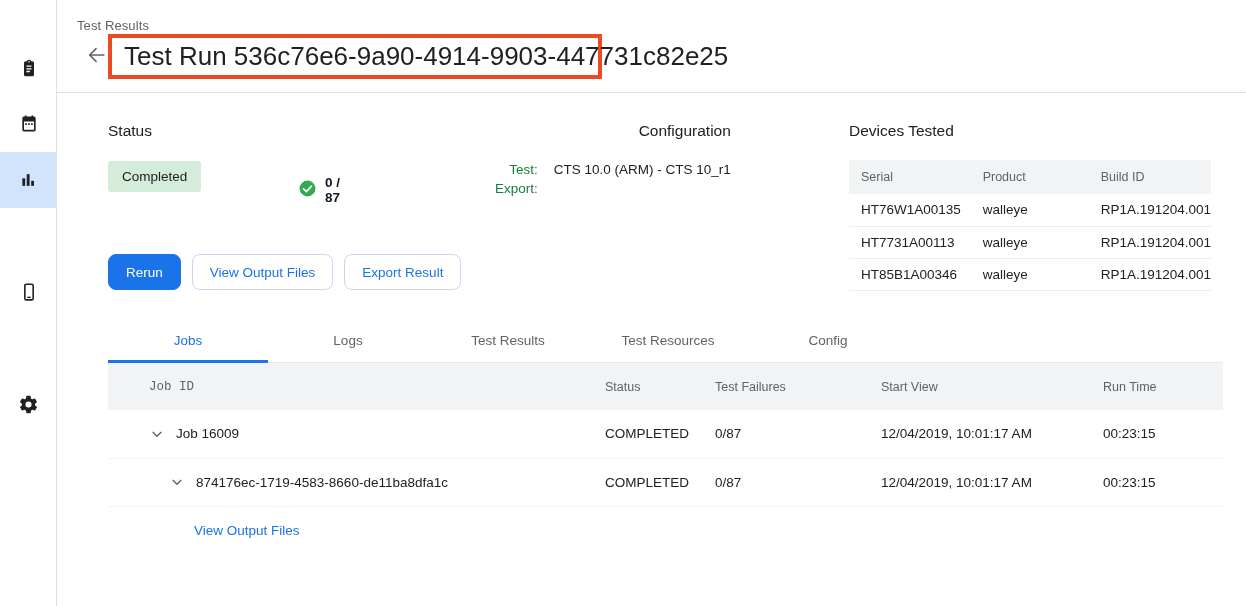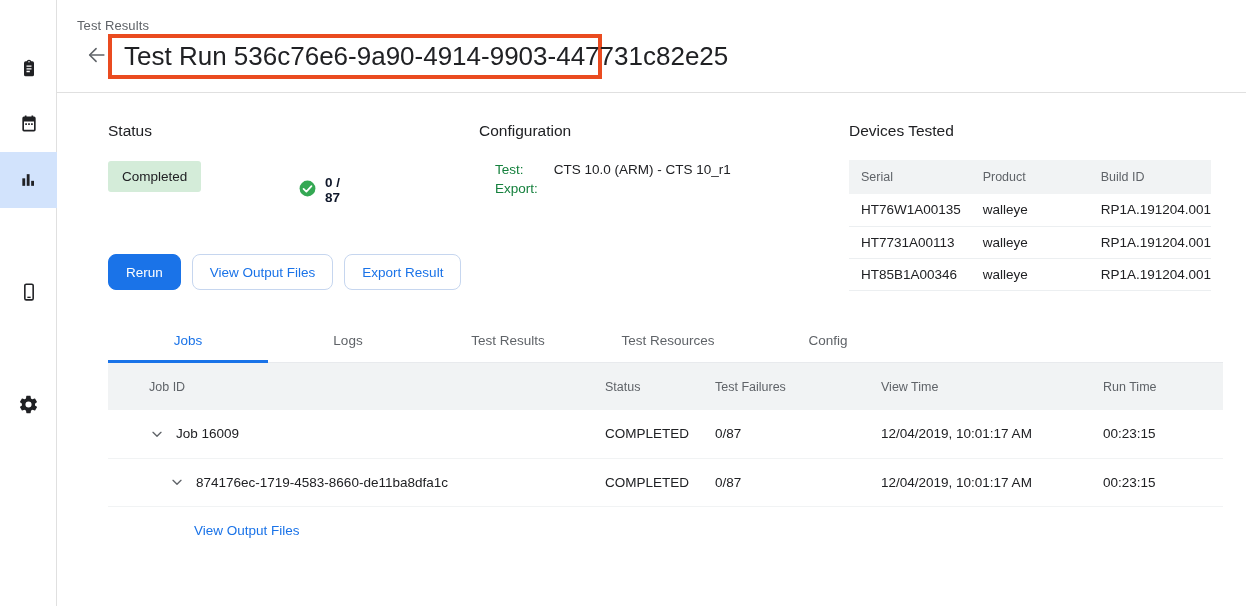--- a/index.html
+++ b/index.html
@@ -51,21 +51,21 @@
     padding-left: 12px;
   }
   .title-text { font-size: 26px; color: #202124; white-space: nowrap; }
 
   
   .summary { position: relative; height: 225px; }
   .col-title {
     font-size: 15.5px; color: #202124; font-weight: 400;
   }
   .status-col { position: absolute; left: 51px; top: 29px; }
-  .config-col { position: absolute; left: 422px; top: 29px; }
+  .config-col { position: absolute; left: 422px; top: 29px; text-align: right; }
   .devices-col { position: absolute; left: 792px; top: 29px; }
 
   .chip {
     margin-top: 21px;
     display: inline-block;
     background: #d4ecd9;
     color: #202124;
     font-size: 13.5px;
     padding: 8px 14px;
     border-radius: 3px;
@@ -141,21 +141,21 @@
   .jobs-table td {
     font-size: 13.5px; color: #202124;
     height: 48px; vertical-align: middle;
     border-bottom: 1px solid #f1f3f4;
   }
   .c-job { width: 497px; padding-left: 41px; }
   .c-status { width: 110px; }
   .c-fail { width: 166px; }
   .c-start { width: 222px; }
   .c-run { width: 120px; }
-  th.c-job { padding-left: 41px; }
+  th.c-job { padding-left: 41px; font-family: Liberation Mono, monospace; }
 
   .cell-flex { display: flex; align-items: center; gap: 11px; }
   .chev { width: 16px; height: 16px; flex: 0 0 16px; cursor: pointer; }
   .indent-1 { padding-left: 20px; }
   .link {
     color: #1a73e8; font-size: 13.5px; cursor: pointer;
   }
   .link-row td { border-bottom: none; }
   .link-cell { padding-left: 86px; }
 </style>
@@ -306,21 +306,21 @@
       <div class="tab">Config</div>
     </div>
 
     <div class="jobs-wrap">
       <table class="jobs-table">
         <thead>
           <tr>
             <th class="c-job">Job ID</th>
             <th class="c-status">Status</th>
             <th class="c-fail">Test Failures</th>
-            <th class="c-start">View Time</th>
+            <th class="c-start">Start View</th>
             <th class="c-run">Run Time</th>
           </tr>
         </thead>
         <tbody>
           <tr>
             <td class="c-job">
               <div class="cell-flex">
                 <span class="chev">
                   <svg width="16" height="16" viewBox="0 0 24 24" fill="none" stroke="#5f6368" stroke-width="2" stroke-linecap="round" stroke-linejoin="round">
                     <polyline points="6,9.5 12,15.5 18,9.5"></polyline>

